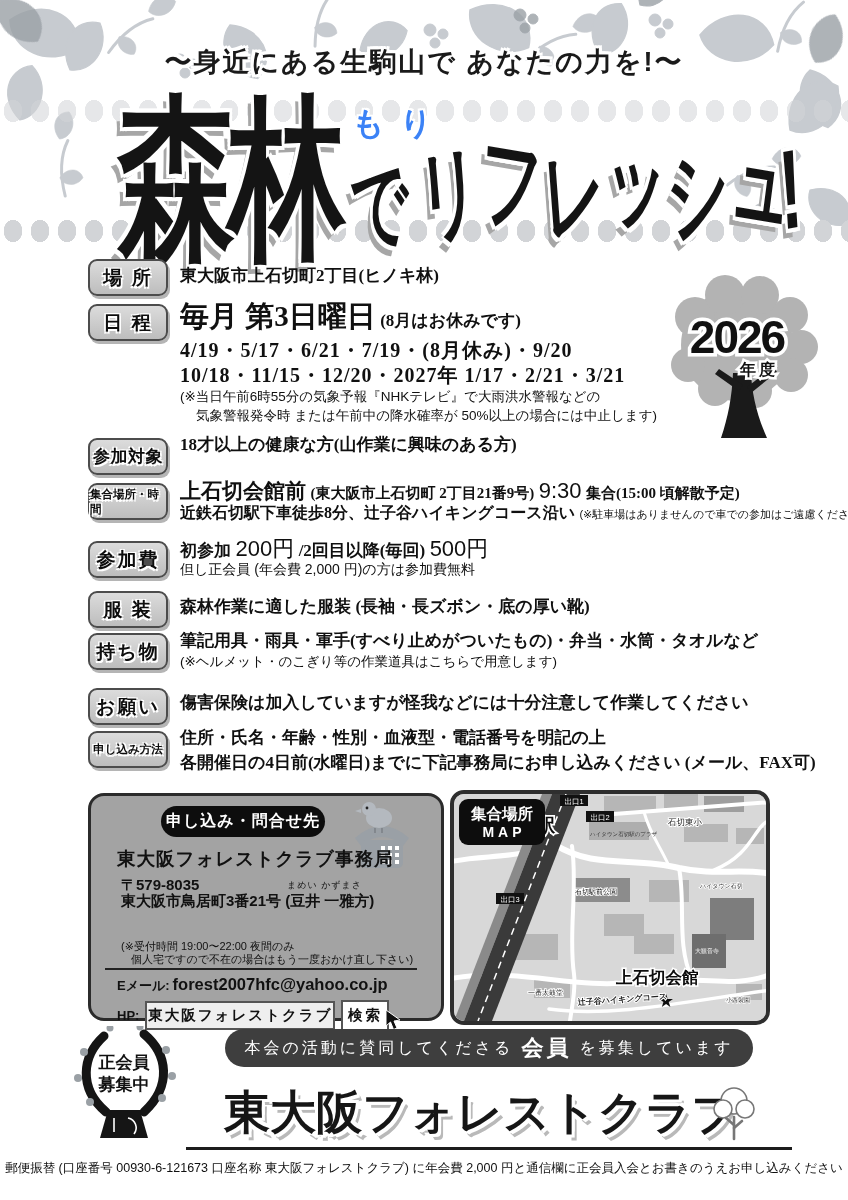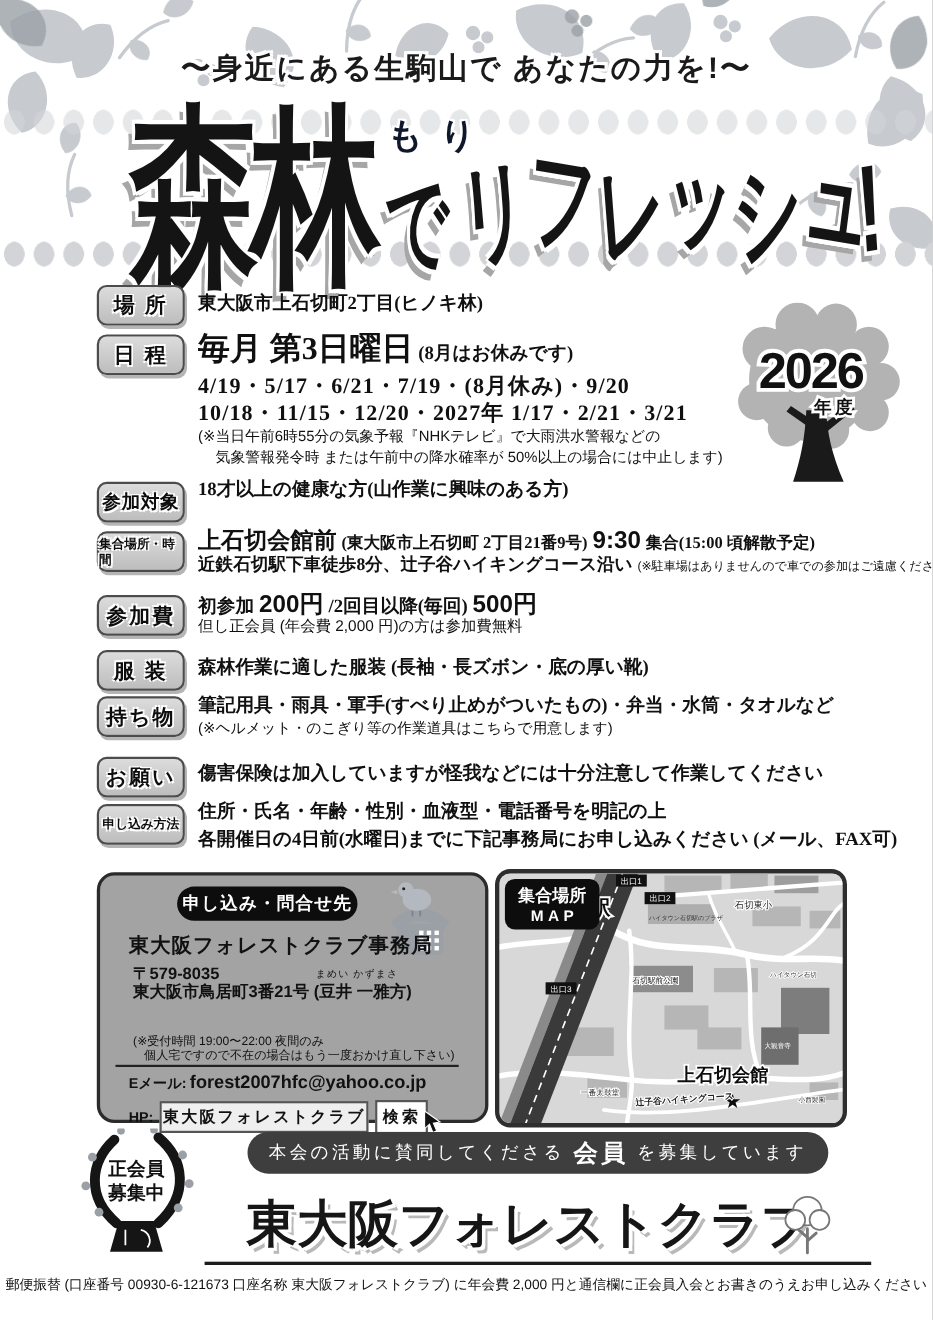--- a/index.html
+++ b/index.html
@@ -20,32 +20,32 @@
   .t19{font-size:19px;letter-spacing:2px;}
   .t15{font-size:17px;letter-spacing:0.5px;}
   .t11{font-size:11.5px;letter-spacing:0px;}
   .halo{text-shadow:-2px -2px 0 #fff,2px -2px 0 #fff,-2px 2px 0 #fff,2px 2px 0 #fff,-2px 0 0 #fff,2px 0 0 #fff,0 -2px 0 #fff,0 2px 0 #fff;}
   .outline-big{text-shadow:
      -4px -4px 0 #fff,4px -4px 0 #fff,-4px 4px 0 #fff,4px 4px 0 #fff,
      -4px 0 0 #fff,4px 0 0 #fff,0 -4px 0 #fff,0 4px 0 #fff,
      -9px 9px 0 #a6a6a6;}
   .title-kanji{left:118px;top:93px;font-size:175px;line-height:1;letter-spacing:-10px;
      transform:scaleX(.67);transform-origin:left top;color:#141414;}
-  .title-furi{left:352px;top:102px;font-size:32px;letter-spacing:15px;color:#0f172a;}
+  .title-furi{left:352px;top:102px;font-size:32px;letter-spacing:15px;color:#3b82f6;}
   .title-de{left:348px;top:162px;font-size:92px;line-height:1;color:#141414;
      transform:scaleX(.62) rotate(-5deg);transform-origin:left top;}
   .refresh{left:398px;top:136px;display:flex;color:#141414;font-size:100px;line-height:1;}
   .refresh span{display:inline-block;margin-right:-40px;}
   .refresh span:nth-child(odd){transform:scaleX(.62) rotate(-7deg) translateY(6px);}
   .refresh span:nth-child(even){transform:scaleX(.62) rotate(6deg) translateY(-4px);}
   .refresh span:last-child{font-size:112px;transform:scaleX(.6) rotate(-6deg) translateY(-2px);}
   .tagline{left:0;top:44px;width:848px;text-align:center;font-size:27px;font-weight:bold;letter-spacing:2px;color:#1a1a1a;
      text-shadow:-3px -3px 0 #fff,3px -3px 0 #fff,-3px 3px 0 #fff,3px 3px 0 #fff,-3px 0 0 #fff,3px 0 0 #fff,0 -3px 0 #fff,0 3px 0 #fff;}
   .content{left:180px;color:#101010;}
-  .big-num{font-family:"Liberation Sans","DejaVu Sans",sans-serif;font-weight:bold;}
+  .big-num{font-family:"Liberation Sans","DejaVu Sans",sans-serif;font-weight:normal;}
   
   .cbox{left:88px;top:793px;width:350px;height:222px;border:3px solid #2b2b2b;border-radius:16px;background:#a3a3a3;}
   .cpill{left:70px;top:10px;width:164px;height:31px;background:#0d0d0d;border-radius:16px;color:#fff;
          display:flex;align-items:center;justify-content:center;font-size:16px;font-weight:bold;letter-spacing:1px;}
   .searchrow{display:flex;align-items:center;gap:6px;}
   .searchbox{width:186px;height:25px;border:2px solid #555;background:#efefef;display:flex;align-items:center;justify-content:center;
      font-size:14.5px;font-weight:bold;letter-spacing:2px;}
   .searchbtn{width:44px;height:27px;border:2px solid #555;background:#fff;display:flex;align-items:center;justify-content:center;
      font-size:14.5px;font-weight:bold;letter-spacing:3px;cursor:pointer;}
   

